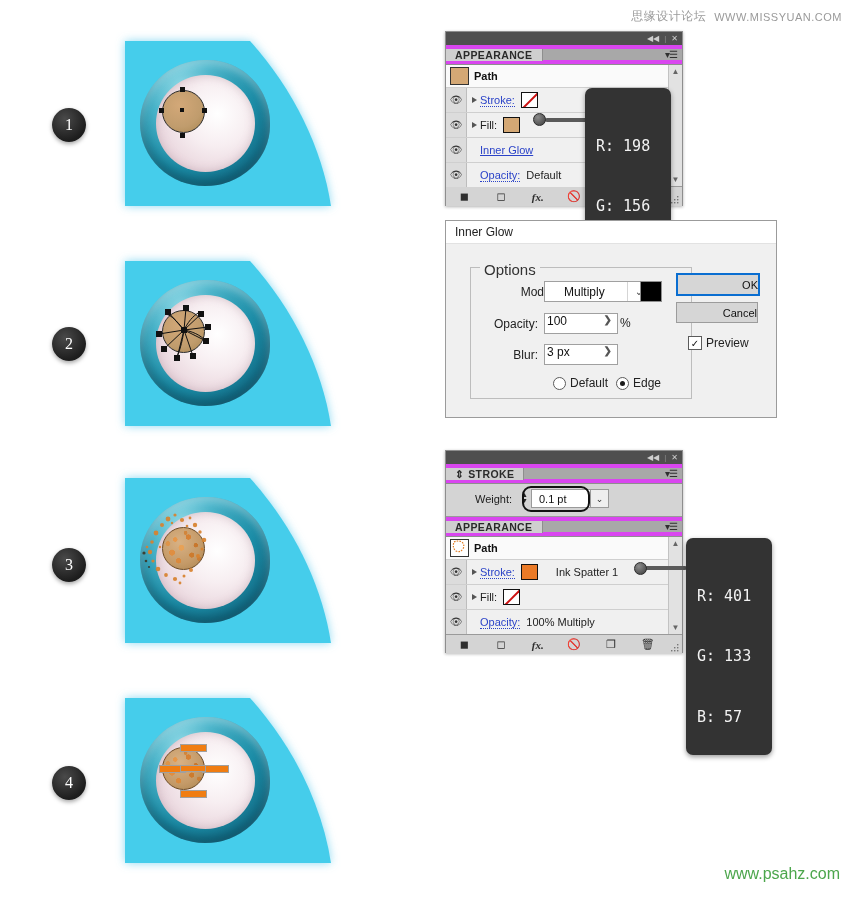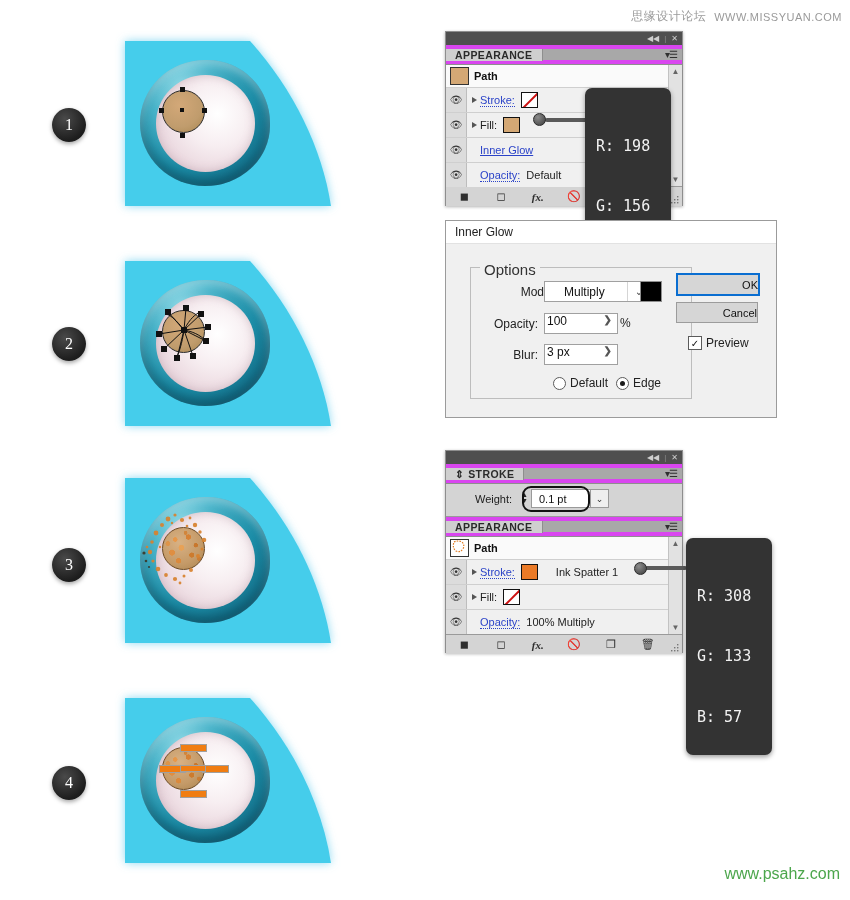--- a/index.html
+++ b/index.html
@@ -513,20 +513,20 @@
             <rect x="6" y="6" width="1.4" height="1.4"></rect>
           </g>
         </svg>
     </div>
   </div>
 </div>
 
 <div class="leader" style="left:645px;top:566px;width:42px;"></div>
 <div class="leaddot" style="left:634px;top:562px;"></div>
 <div class="callout" style="left:686px;top:538px;width:64px;">
-  <div>R: 308</div>
+  <div>R: 401</div>
   <div>G: 133</div>
   <div>B: 57</div>
 </div>
 
 <div class="abs" id="wm-bottom">
   <span class="url">www.psahz.com</span>
 </div>
 
 </body></html>

